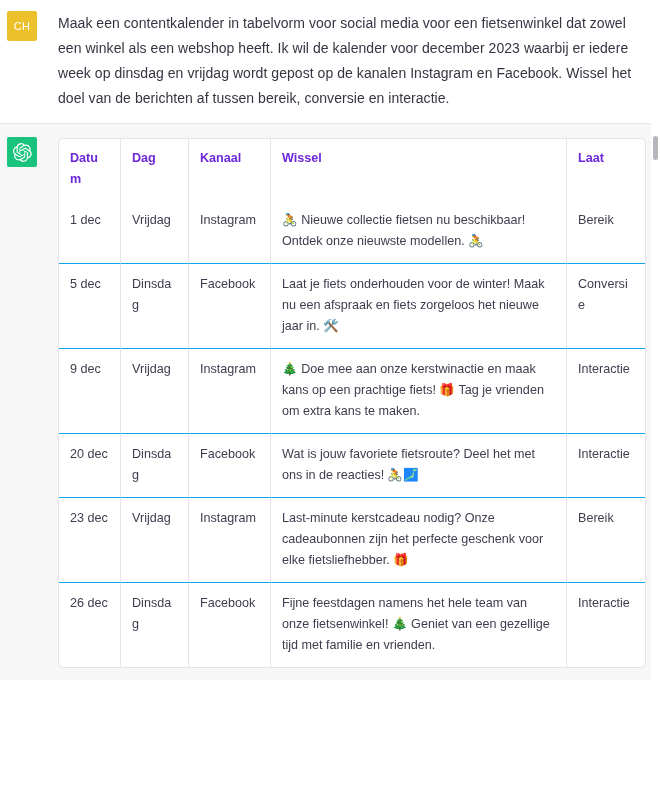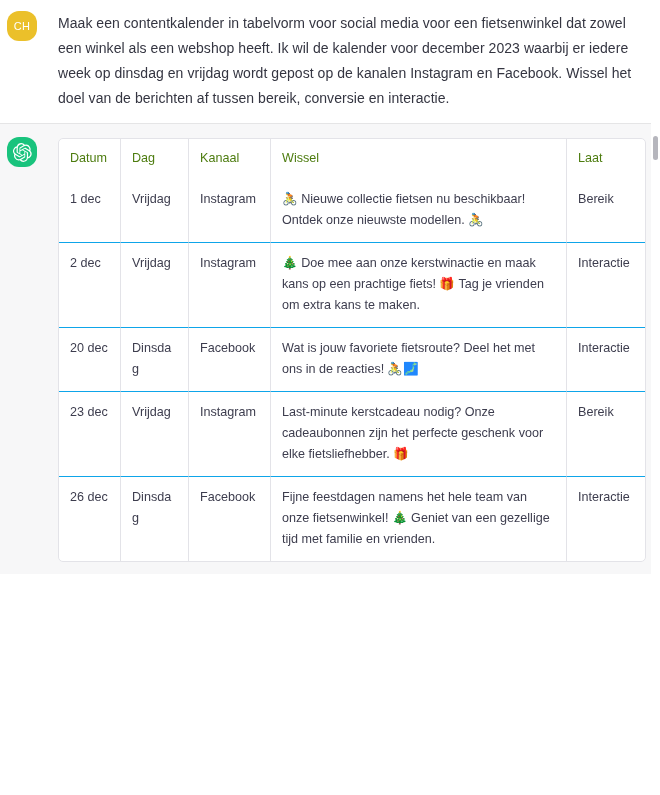--- a/index.html
+++ b/index.html
@@ -34,21 +34,21 @@
   .msg-assistant {
     background: #f7f7f8;
     border-top: 1px solid #e5e5e6;
     padding-top: 12px;
   }
 
   .avatar {
     width: 30px;
     height: 30px;
     min-width: 30px;
-    border-radius: 12px;
+    border-radius: 2px;
     display: flex;
     align-items: center;
     justify-content: center;
     margin-right: 21px;
     margin-top: 1px;
   }
   .avatar-user {
     background: #ebc02a;
     color: #ffffff;
     font-size: 11px;
@@ -96,22 +96,22 @@
     text-align: left;
     vertical-align: top;
     padding: 10px 11px 11px 11px;
     border-right: 1px solid #e3e3e8;
     border-bottom: 1px solid #0ea5e9;
     color: #3d3d4e;
     word-wrap: break-word;
     overflow-wrap: break-word;
   }
   table.calendar th {
-    font-weight: 400;
-    color: #4d7c0f;
+    font-weight: 700;
+    color: #6d28d9;
     padding-top: 9px;
     padding-bottom: 10px;
   }
   table.calendar tr > *:last-child { border-right: none; }
   table.calendar tr:last-child > * { border-bottom: none; }
 
   
   col.c-datum   { width: 62px; }
   col.c-dag     { width: 68px; }
   col.c-kanaal  { width: 82px; }
@@ -180,21 +180,28 @@
           </thead>
           <tbody>
             <tr>
               <td>1 dec</td>
               <td>Vrijdag</td>
               <td>Instagram</td>
               <td class="cell-msg">🚴 Nieuwe collectie fietsen nu beschikbaar! Ontdek onze nieuwste modellen. 🚴</td>
               <td>Bereik</td>
             </tr>
             <tr>
-              <td>2 dec</td>
+              <td>5 dec</td>
+              <td>Dinsdag</td>
+              <td>Facebook</td>
+              <td class="cell-msg">Laat je fiets onderhouden voor de winter! Maak nu een afspraak en fiets zorgeloos het nieuwe jaar in. 🛠️</td>
+              <td>Conversie</td>
+            </tr>
+            <tr>
+              <td>9 dec</td>
               <td>Vrijdag</td>
               <td>Instagram</td>
               <td class="cell-msg">🎄 Doe mee aan onze kerstwinactie en maak kans op een prachtige fiets! 🎁 Tag je vrienden om extra kans te maken.</td>
               <td>Interactie</td>
             </tr>
             <tr>
               <td>20 dec</td>
               <td>Dinsdag</td>
               <td>Facebook</td>
               <td class="cell-msg">Wat is jouw favoriete fietsroute? Deel het met ons in de reacties! 🚴🗾</td>

